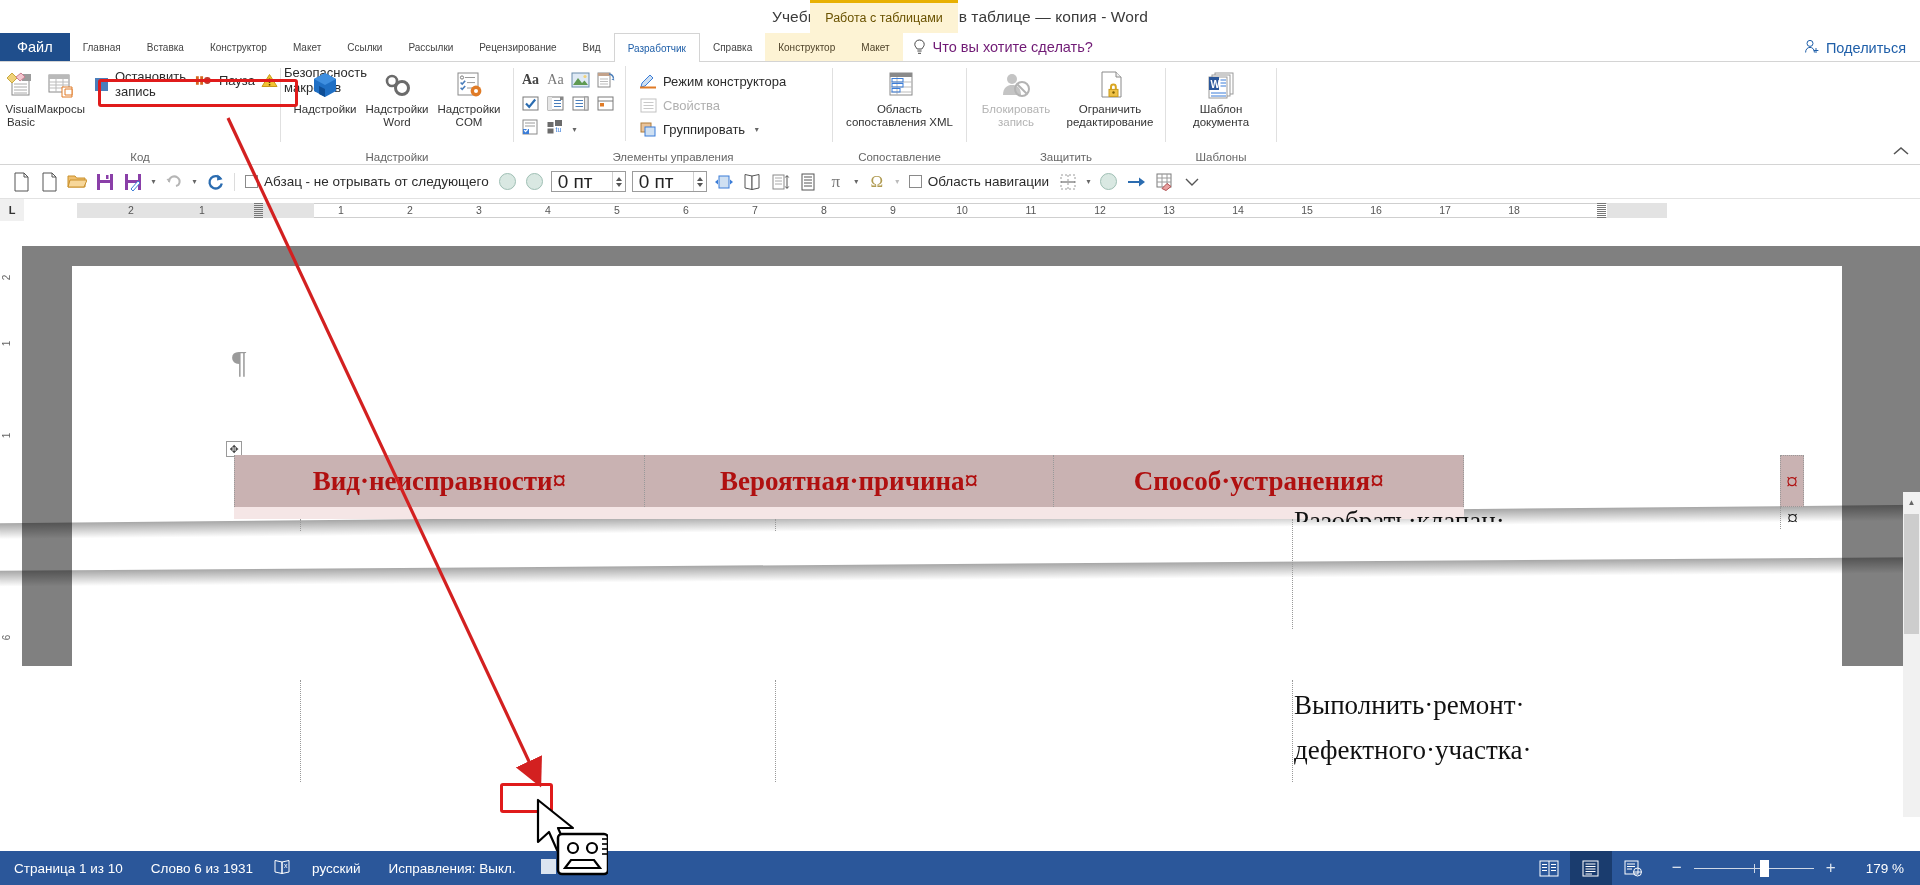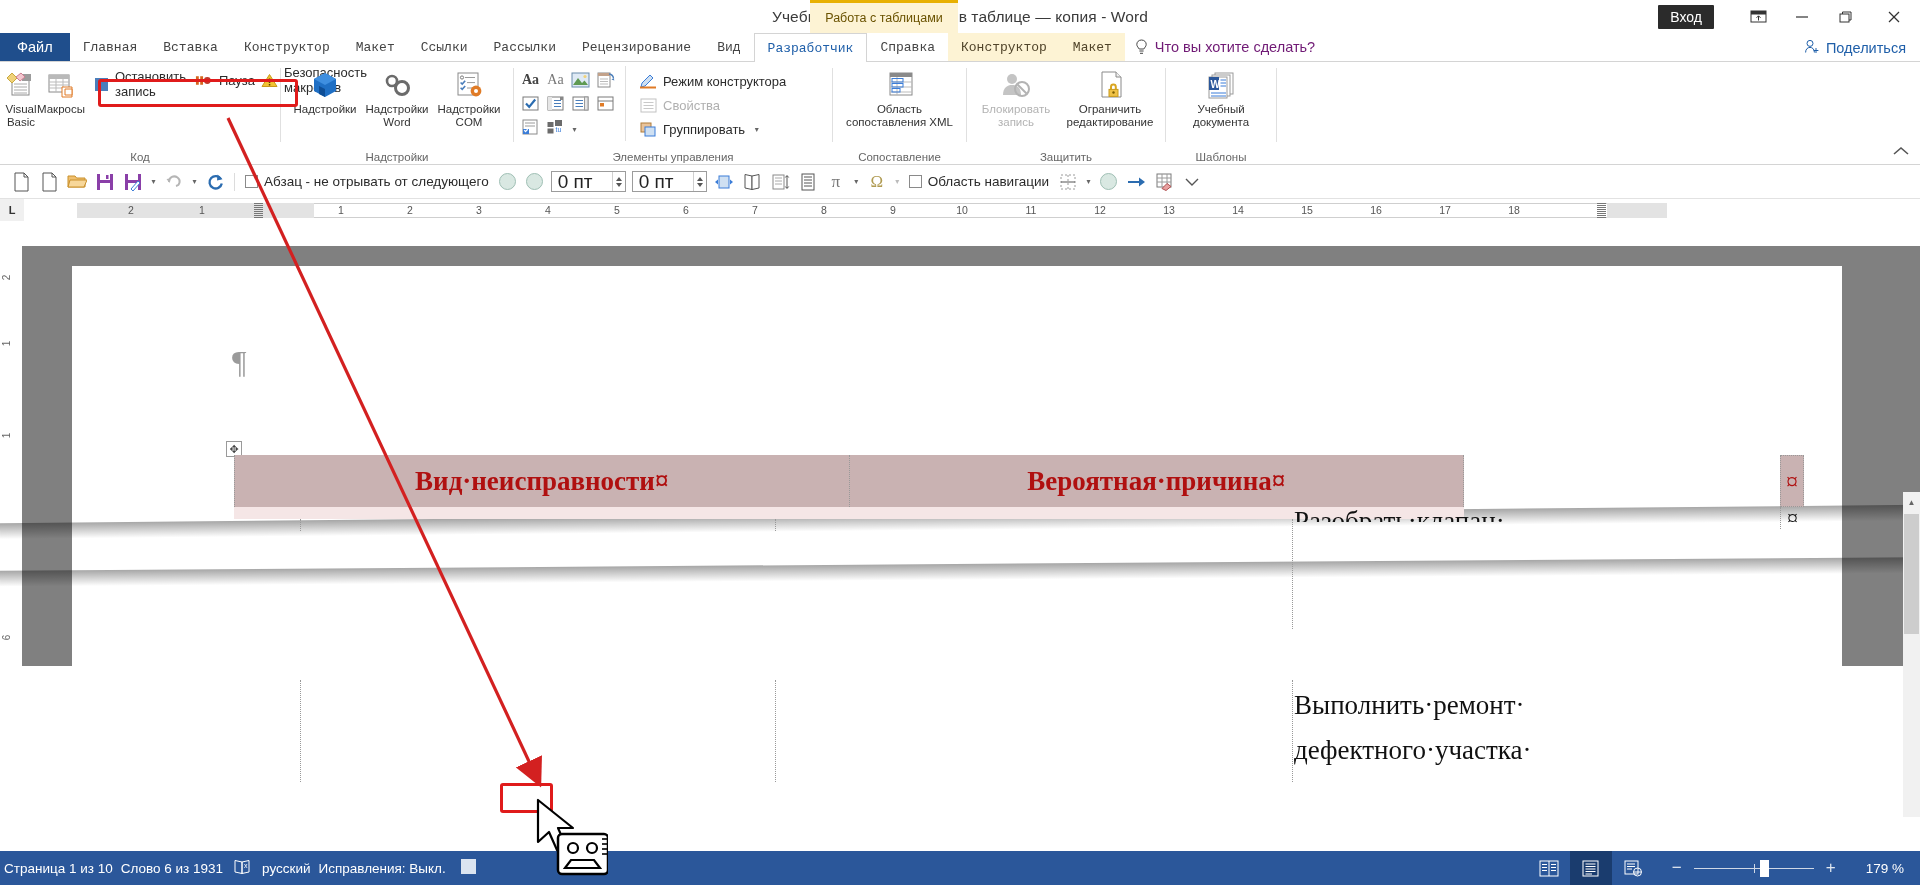--- a/index.html
+++ b/index.html
@@ -37,22 +37,22 @@
   
   .tabstrip{
     height:29px; background:#fff; display:flex; align-items:stretch;
     position:relative; border-bottom:1px solid #d4d4d4;
   }
   .tab-file{
     background:#1f4e8c; color:#fff; font-size:14.5px;
     padding:0 17px; display:flex; align-items:center;
   }
   .tab{
-    font-size:13px; color:#444; padding:0 13px;
-    display:flex; align-items:center; cursor:default; white-space:nowrap;font-family:Liberation Mono, monospace;
+    font-size:10px; color:#444; padding:0 13px;
+    display:flex; align-items:center; cursor:default; white-space:nowrap;
   }
   .tab.active{
     color:#1f5fa9; background:#fff;
     border-left:1px solid #d4d4d4; border-right:1px solid #d4d4d4;
     border-top:1px solid #d4d4d4; margin-bottom:-1px; padding:0 13px;
   }
   .tab.ctx{ background:#fdf3d4; color:#50442a; }
   .tellme{ display:flex; align-items:center; gap:7px; padding:0 10px; color:#701a75; font-size:14.5px; }
   .tellme svg{ display:block; }
   .share{
@@ -174,21 +174,21 @@
     white-space:nowrap;
   }
   .vline{ position:absolute; border-left:1px dotted #999; }
 
   
   .statusbar{
     position:absolute; left:0; bottom:0; width:1920px; height:34px;
     background:#2b579a; color:#fff; display:flex; align-items:center;
     font-size:13.5px;
   }
-  .st{ padding:0 4px; white-space:nowrap; }
+  .st{ padding:0 14px; white-space:nowrap; }
   .st-right{ position:absolute; right:0; top:0; height:34px; display:flex; align-items:center; }
   .viewbtn{ width:42px;height:34px;display:flex;align-items:center;justify-content:center; }
   .viewbtn.active{ background:#1a3c6e; }
   .zoomslider{ display:flex; align-items:center; gap:0; padding:0 6px; }
   .zline{ width:120px; height:1px; background:#cfd8e6; position:relative; }
   .zmid{ position:absolute; left:60px; top:-4px; width:1px; height:9px; background:#cfd8e6; }
   .zknob{ position:absolute; left:66px; top:-8px; width:9px; height:17px; background:#fff; }
   .zpct{ padding:0 16px 0 12px; font-size:13.5px; }
 
   
@@ -200,47 +200,20 @@
   .scroll-arrow{ width:17px; height:20px; display:flex; align-items:center; justify-content:center; font-size:8px; color:#666; }
 </style>
 </head>
 <body>
 
 <div class="titlebar">
   <div class="ctx-banner">
     <span>Работа с таблицами</span>
   </div>
   <div class="title-text">Учебный файл_Макросы в таблице — копия  -  Word</div>
-  <div class="title-right">
-    <div class="signin">Вход</div>
-    <div class="winbtn">
-      <svg width="17" height="15" viewBox="0 0 17 15">
-          <rect x="1" y="2" width="15" height="11" fill="none" stroke="#333"></rect>
-          <rect x="1" y="2" width="15" height="3.5" fill="#333"></rect>
-          <path d="M8.5 11.5 L8.5 7 M6.5 8.8 L8.5 6.8 L10.5 8.8" stroke="#333" fill="none"></path>
-        </svg>
-    </div>
-    <div class="winbtn">
-      <svg width="16" height="12" viewBox="0 0 16 12">
-          <line x1="2" y1="6" x2="14" y2="6" stroke="#333" stroke-width="1.2"></line>
-        </svg>
-    </div>
-    <div class="winbtn">
-      <svg width="16" height="14" viewBox="0 0 16 14">
-          <rect x="2" y="4" width="9" height="8" fill="none" stroke="#333"></rect>
-          <path d="M4.5 4 V2 H13 V10 H11" fill="none" stroke="#333"></path>
-        </svg>
-    </div>
-    <div class="winbtn" style="width:52px">
-      <svg width="16" height="14" viewBox="0 0 16 14">
-          <line x1="3" y1="2" x2="13" y2="12" stroke="#333" stroke-width="1.2"></line>
-          <line x1="13" y1="2" x2="3" y2="12" stroke="#333" stroke-width="1.2"></line>
-        </svg>
-    </div>
-  </div>
 </div>
 
 <div class="tabstrip">
   <div class="tab-file">Файл</div>
   <div class="tab">Главная</div>
   <div class="tab">Вставка</div>
   <div class="tab">Конструктор</div>
   <div class="tab">Макет</div>
   <div class="tab">Ссылки</div>
   <div class="tab">Рассылки</div>
@@ -573,21 +546,21 @@
             <rect x="6" y="7" width="18" height="21" fill="#fff" stroke="#9a9a9a"></rect>
             <rect x="6" y="7" width="10" height="13" fill="#2b579a"></rect>
             <text x="7.6" y="17.5" font-size="10" fill="#fff" font-weight="bold" font-family="sans-serif">W</text>
             <line x1="17.5" y1="10" x2="23" y2="10" stroke="#3b7dd8"></line>
             <line x1="17.5" y1="13" x2="23" y2="13" stroke="#3b7dd8"></line>
             <line x1="17.5" y1="16" x2="23" y2="16" stroke="#3b7dd8"></line>
             <line x1="8" y1="23" x2="23" y2="23" stroke="#3b7dd8"></line>
             <line x1="8" y1="26" x2="23" y2="26" stroke="#3b7dd8"></line>
           </svg>
         </div>
-        <div>Учебный</div>
+        <div>Шаблон</div>
         <div>документа</div>
       </div>
     </div>
     <div class="grp-label">Шаблоны</div>
   </div>
   <div class="grp-sep"></div>
 
   <div class="ribbon-collapse">
     <svg width="18" height="12" viewBox="0 0 18 12">
         <path d="M2 9 L9 3 L16 9" fill="none" stroke="#555" stroke-width="1.6"></path>
@@ -789,20 +762,21 @@
     <div class="scroll-arrow">▲</div>
     <div class="thumb"></div>
   </div>
 </div>
 
 <div class="doctitle">Таблица·1.·Возможные·неисправности·БЗОК·и·способы·их·устранения¶</div>
 <div class="tbl-handle">✥</div>
 <div class="tablehdr">
   <div class="th">Вид·неисправности¤</div>
   <div class="th">Вероятная·причина¤</div>
+  <div class="th">Способ·устранения¤</div>
 </div>
 <div class="tbl-strip"></div>
 <div style="position:absolute;left:1780px;top:455px;width:24px;height:52px;background:#c9b2b2;border:1px dotted #999;display:flex;align-items:center;justify-content:center;font-family:'Liberation Serif',serif;font-size:24px;color:#b01010;">¤</div>
 <div style="position:absolute;left:1780px;top:507px;width:24px;height:22px;display:flex;align-items:center;justify-content:center;font-family:'Liberation Serif',serif;font-size:22px;color:#111;border-left:1px dotted #999;">¤</div>
 
 <div class="cellrow" style="left:1294px; top:506px; overflow:hidden; height:28px; clip-path:inset(0 0 12px 0);">Разобрать·клапан·</div>
 <div class="cellrow" style="left:1294px; top:690px;">Выполнить·ремонт·</div>
 <div class="cellrow" style="left:1294px; top:735px;">дефектного·участка·</div>
 <div class="vline" style="left:1292px; top:519px; height:110px;"></div>
 <div class="vline" style="left:1292px; top:680px; height:102px;"></div>

